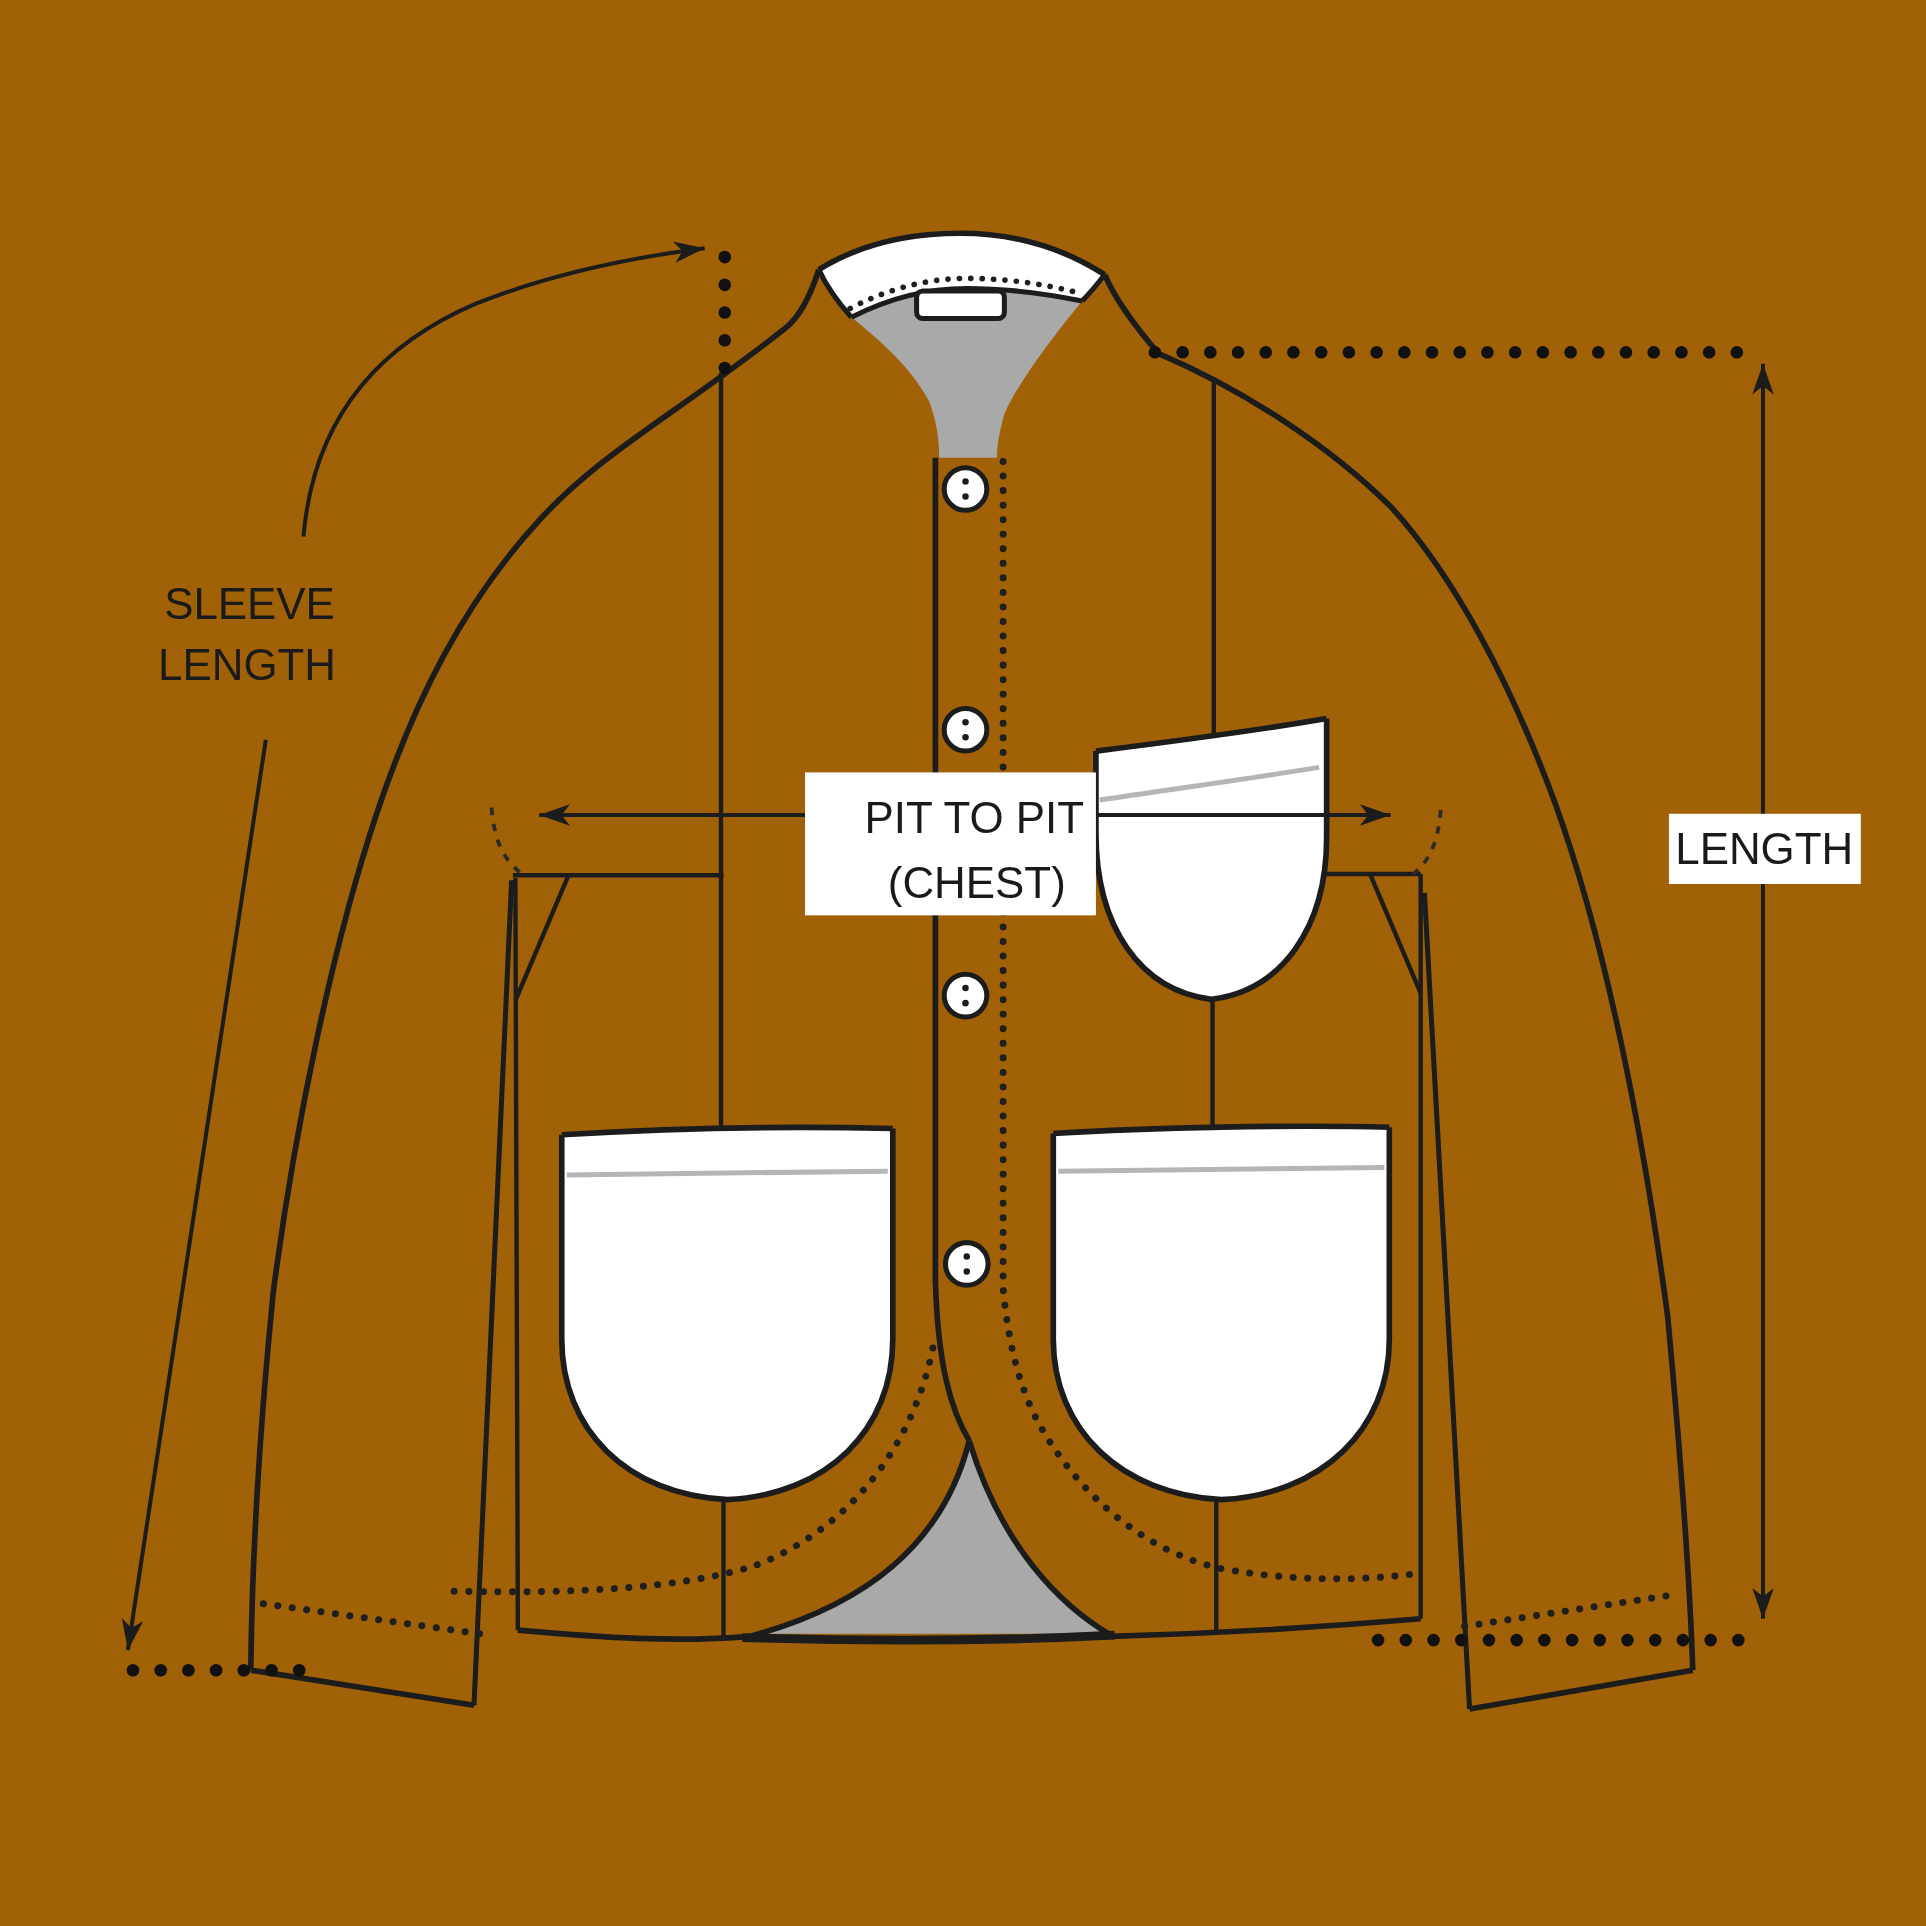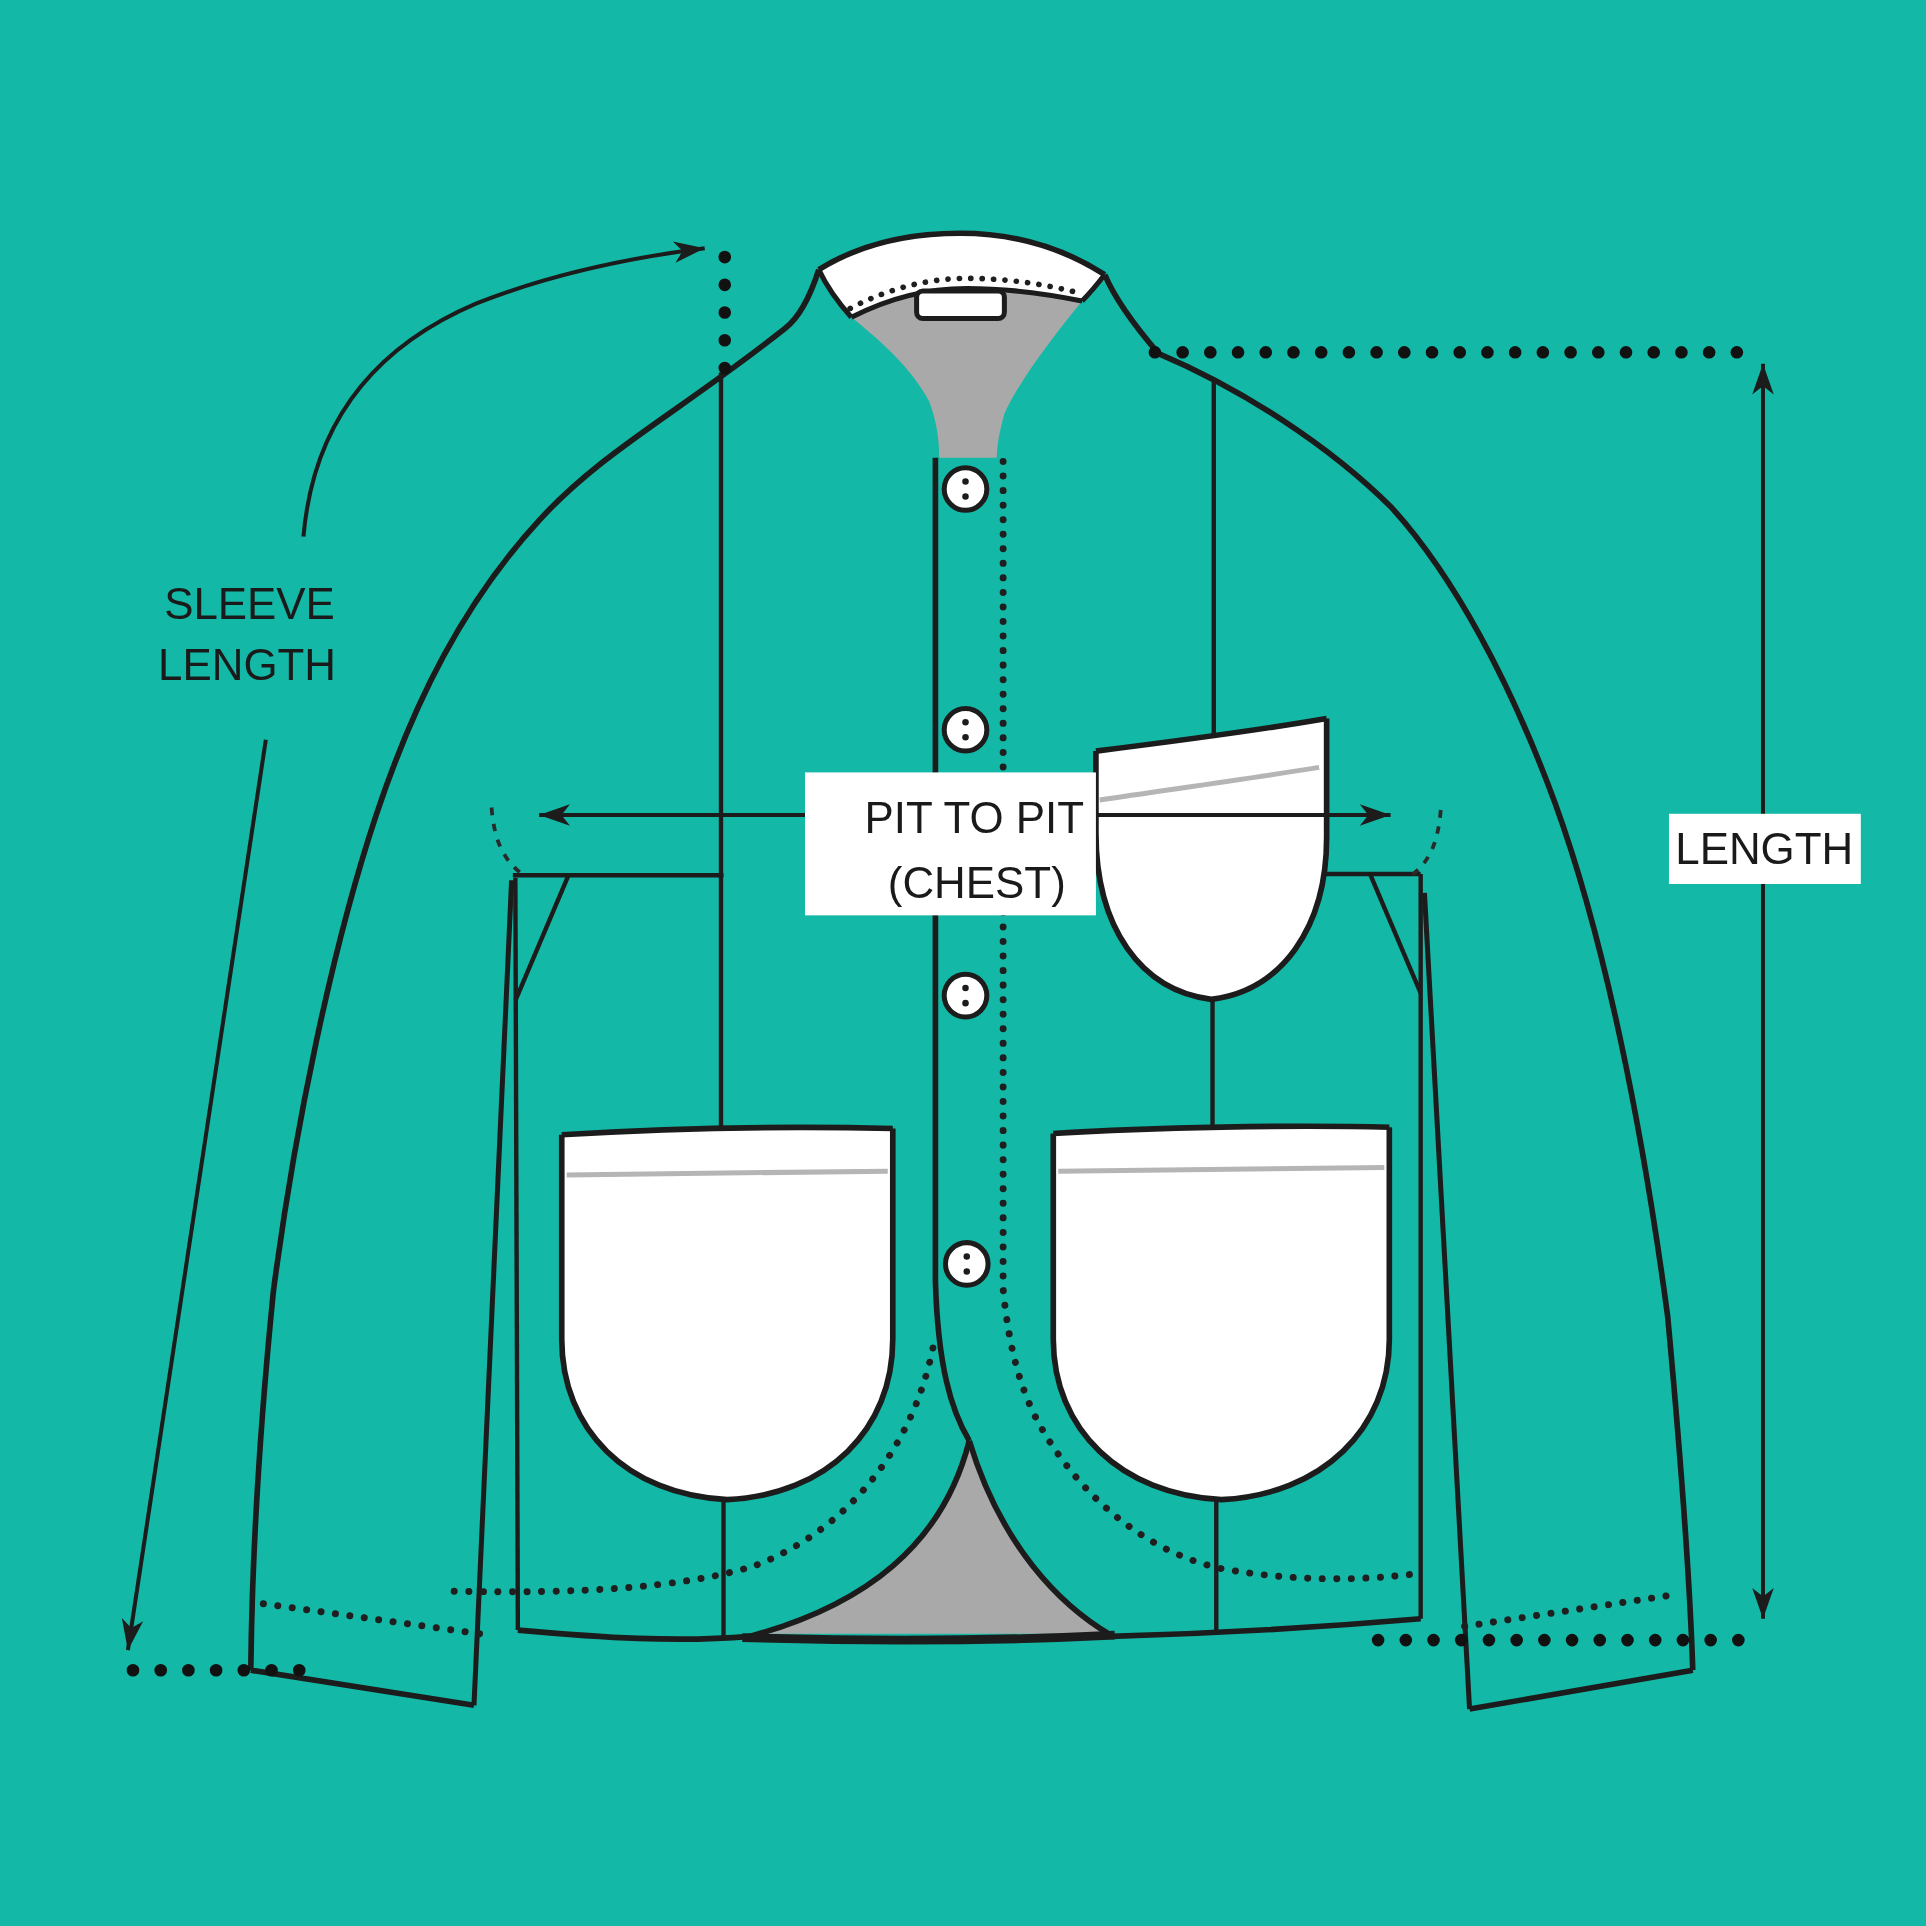--- a/index.html
+++ b/index.html
@@ -1,17 +1,17 @@
 <!DOCTYPE html>
 <html style="font-size:8px"><head>
 <meta charset="utf-8">
 <style>
   html,body{margin:0;padding:0;background:#ffffff;}
   .stage{
-    width:1926px;height:1926px;position:relative;background:#14b8a6;
+    width:1926px;height:1926px;position:relative;background:#a16207;
     font-family:"Liberation Sans", sans-serif;
   }
   .stage svg{display:block;width:100%;height:100%;}
   svg text{
     font-family:"Liberation Sans", sans-serif;
     font-size:35px;
     font-weight:400;
     fill:#1a1a1a;
     text-anchor:middle;
   }

